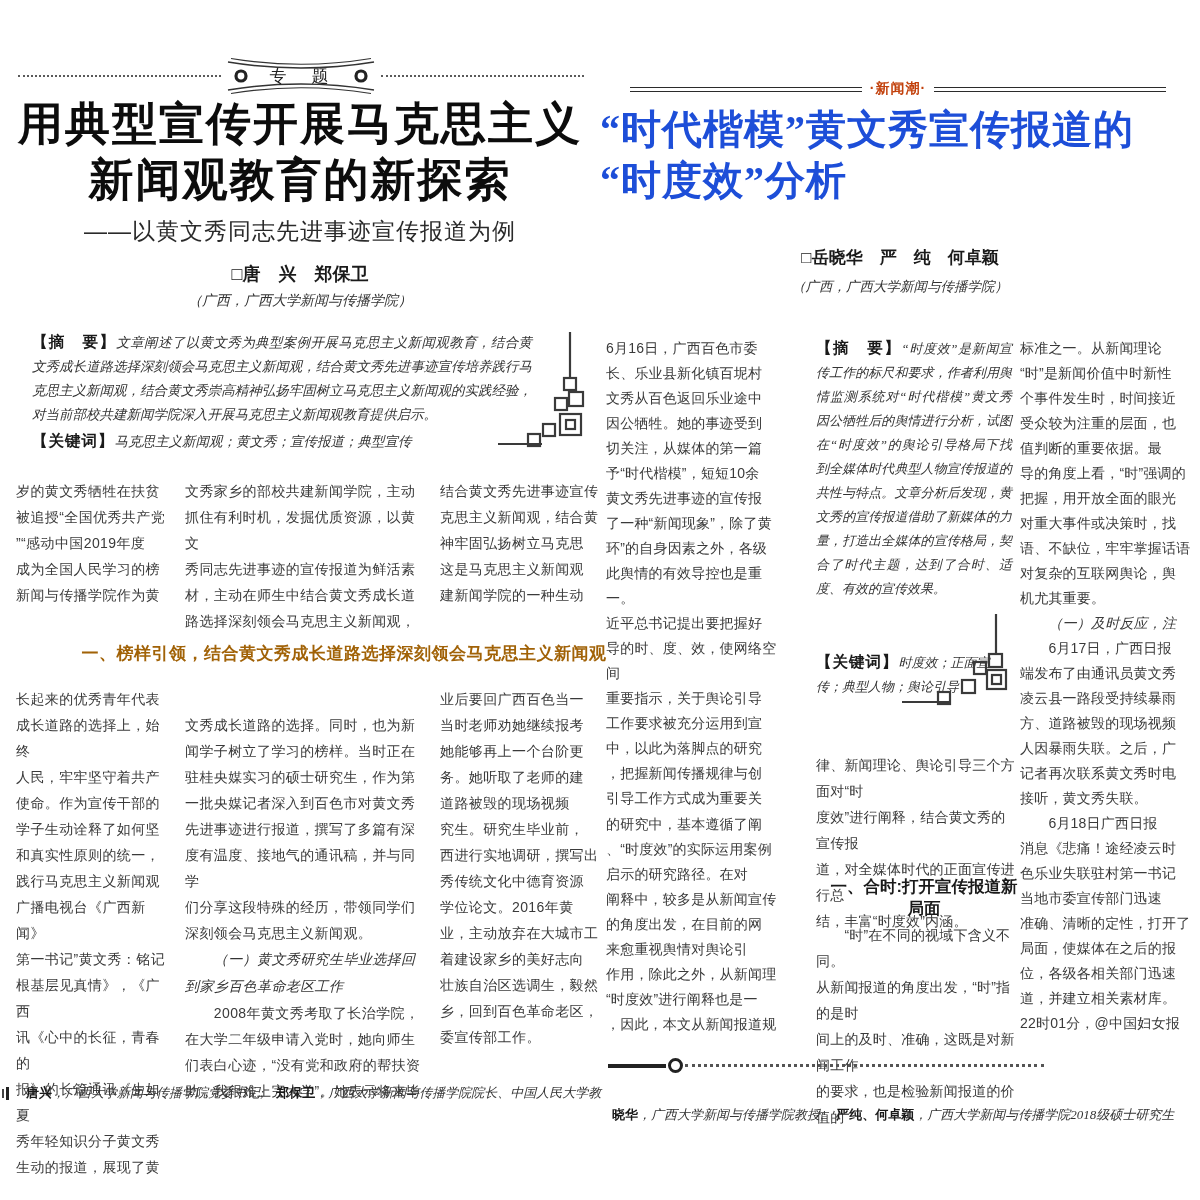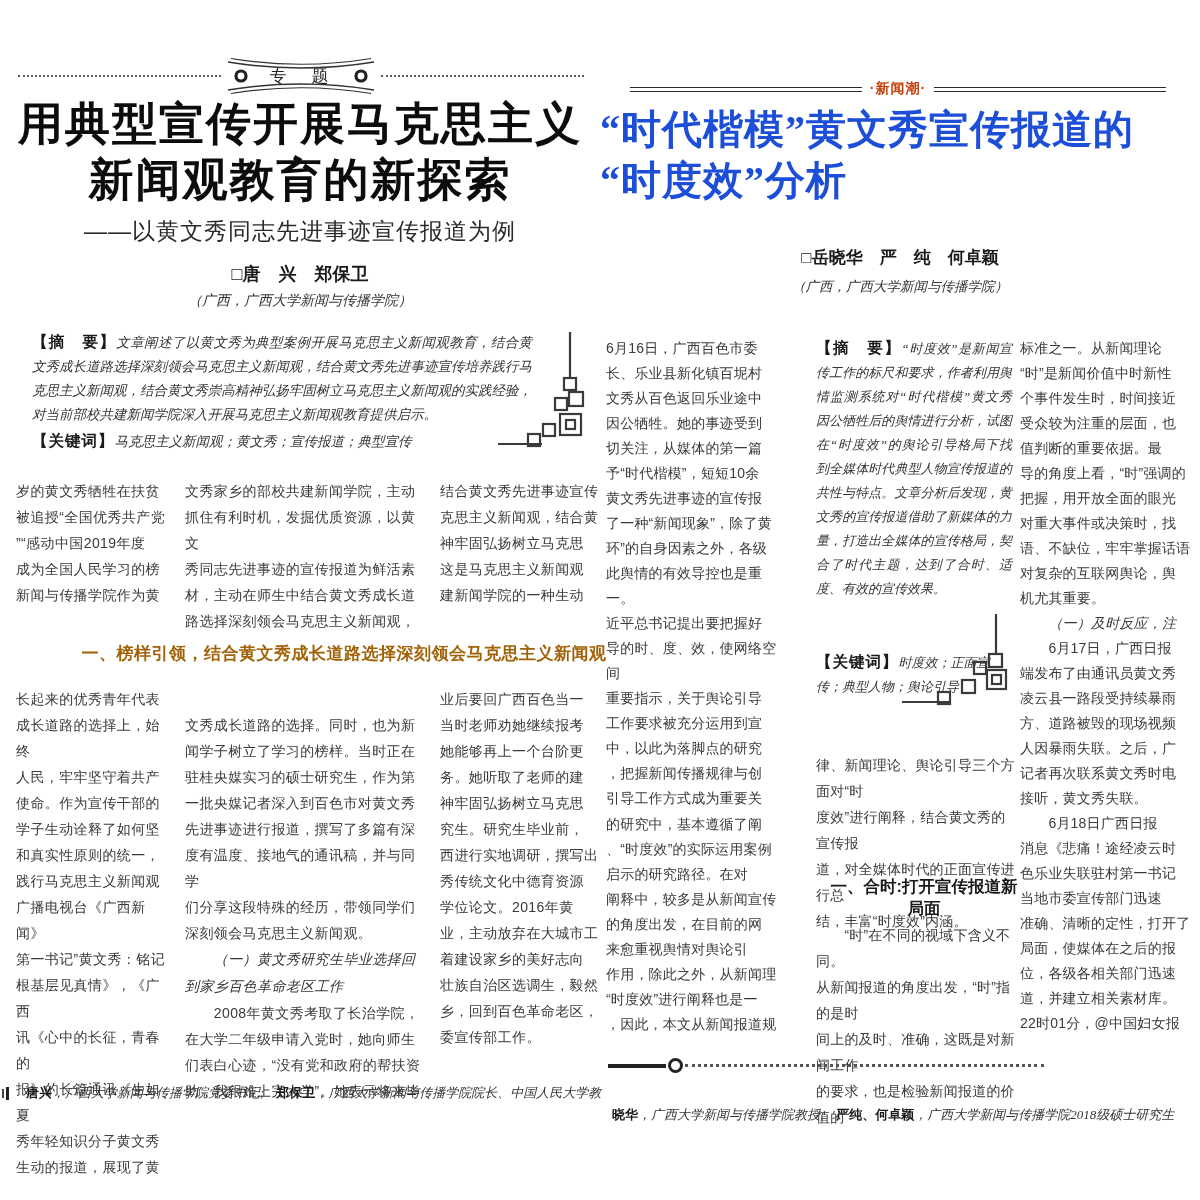--- a/index.html
+++ b/index.html
@@ -174,21 +174,21 @@
 到家乡百色革命老区工作</span>
     <span>　　2008年黄文秀考取了长治学院，
 在大学二年级申请入党时，她向师生
 们表白心迹，“没有党和政府的帮扶资
 助，我很难上完大学”。她表示将来毕</span>
   </div>
   <div class="bodycol" style="top:686px;left:440px;width:160px;">业后要回广西百色当一
 当时老师劝她继续报考
 她能够再上一个台阶更
 务。她听取了老师的建
-神牢固弘扬树立马克思
+道路被毁的现场视频
 究生。研究生毕业前，
 西进行实地调研，撰写出
 秀传统文化中德育资源
 学位论文。2016年黄
 业，主动放弃在大城市工
 着建设家乡的美好志向
 壮族自治区选调生，毅然
 乡，回到百色革命老区，
 委宣传部工作。</div>
 

